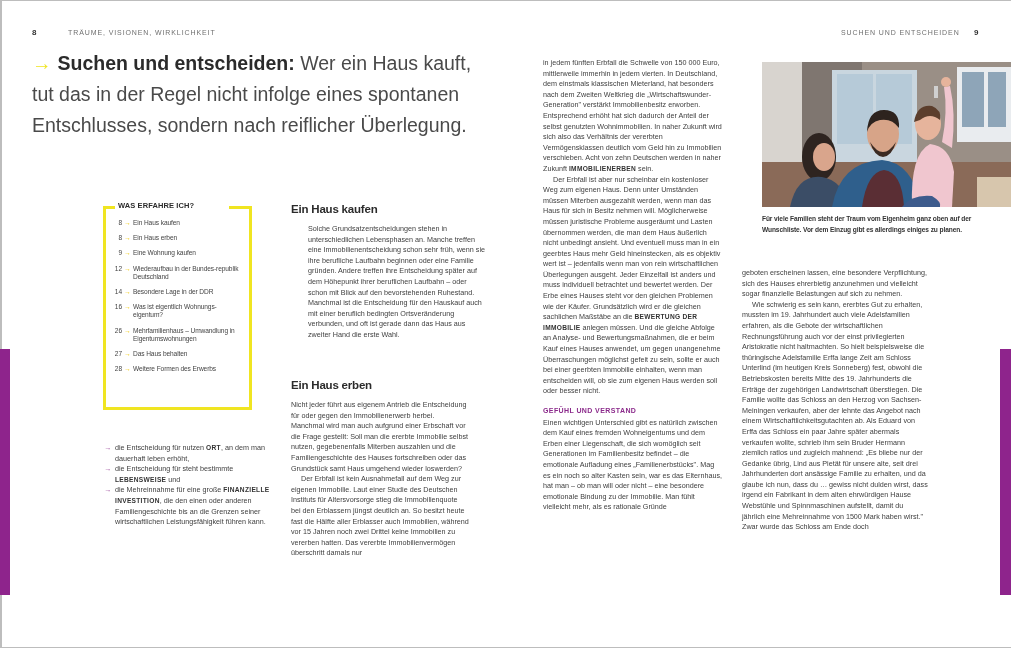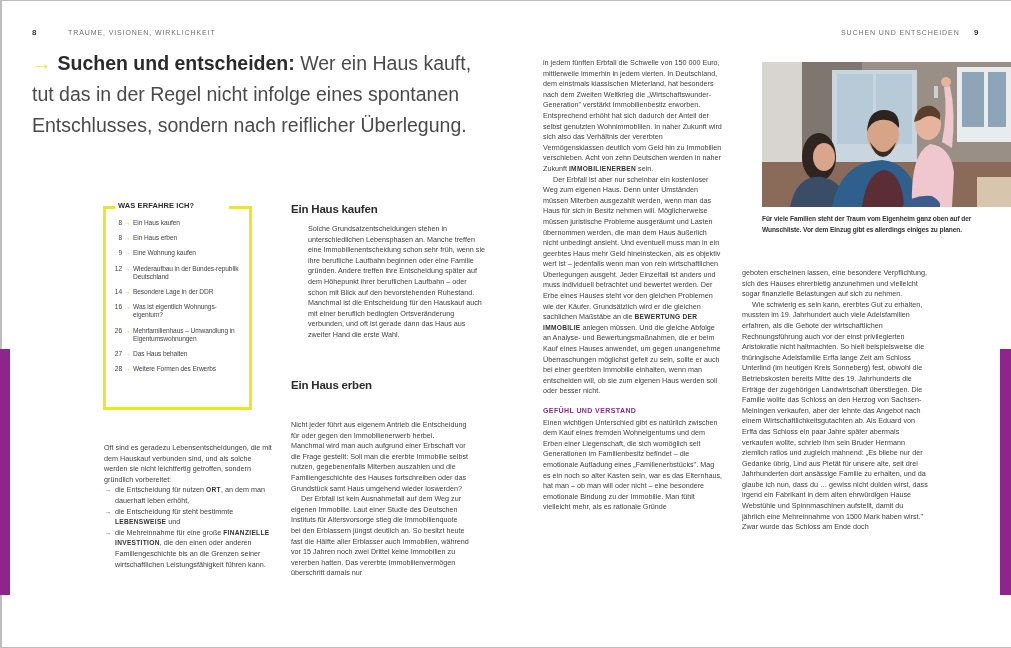--- a/index.html
+++ b/index.html
@@ -101,35 +101,34 @@
       <span class="lbl">Das Haus behalten</span>
     </li>
   <li>
       <span class="num">28</span>
       <span class="arr">→</span>
       <span class="lbl">Weitere Formen des Erwerbs</span>
     </li>
 </ul>
 
 <div class="col" style="left:104px; top:443px; width:172px;">
-  <p>Oft sind es geradezu Lebensentscheidungen, die mit dem Hauskauf verbunden sind, und als solche werden sie nicht leichtfertig getroffen, sondern gründlich vorbereitet:</p>
   <ul class="bullets">
     <li><span class="barr">→</span><span>die Entscheidung für nutzen </span><span class="caps">ORT</span><span>, an dem man dauerhaft leben erhöht,</span></li>
     <li><span class="barr">→</span><span>die Entscheidung für steht bestimmte </span><span class="caps">LEBENSWEISE</span><span> und</span></li>
     <li><span class="barr">→</span><span>die Mehreinnahme für eine große </span><span class="caps">FINANZIELLE INVESTITION</span><span>, die den einen oder anderen Familiengeschichte bis an die Grenzen seiner wirtschaftlichen Leistungsfähigkeit führen kann.</span></li>
   </ul>
 </div>
 
 <div class="h2" style="left:291px; top:203px;">Ein Haus kaufen</div>
 <div class="col" style="left:308px; top:224px; width:178px;">
   <p>Solche Grundsatzentscheidungen stehen in unterschiedlichen Lebensphasen an. Manche treffen eine Immobilienentscheidung schon sehr früh, wenn sie ihre berufliche Laufbahn beginnen oder eine Familie gründen. Andere treffen ihre Entscheidung später auf dem Höhepunkt ihrer beruflichen Laufbahn – oder schon mit Blick auf den bevorstehenden Ruhestand. Manchmal ist die Entscheidung für den Hauskauf auch mit einer beruflich bedingten Ortsveränderung verbunden, und oft ist gerade dann das Haus aus zweiter Hand die erste Wahl.</p>
 </div>
 
 <div class="h2" style="left:291px; top:379px;">Ein Haus erben</div>
-<div class="col" style="left:291px; top:420px; width:178px;">
+<div class="col" style="left:291px; top:400px; width:178px;">
   <p>Nicht jeder führt aus eigenem Antrieb die Entscheidung für oder gegen den Immobilienerwerb herbei. Manchmal wird man auch aufgrund einer Erbschaft vor die Frage gestellt: Soll man die ererbte Immobilie selbst nutzen, gegebenenfalls Miterben auszahlen und die Familiengeschichte des Hauses fortschreiben oder das Grundstück samt Haus umgehend wieder loswerden?</p>
   <p class="indent">Der Erbfall ist kein Ausnahmefall auf dem Weg zur eigenen Immobilie. Laut einer Studie des Deutschen Instituts für Altersvorsorge stieg die Immobilienquote bei den Erblassern jüngst deutlich an. So besitzt heute fast die Hälfte aller Erblasser auch Immobilien, während vor 15 Jahren noch zwei Drittel keine Immobilien zu vererben hatten. Das vererbte Immobilienvermögen überschritt damals nur</p>
 </div>
 
 <div class="runhead" style="left:841px;">SUCHEN UND ENTSCHEIDEN</div>
 <div class="pagenum" style="left:974px;">9</div>
 
 <div class="col" style="left:543px; top:58px; width:180px;">
   <p><span>in jedem fünften Erbfall die Schwelle von 150 000 Euro, mittlerweile immerhin in jedem vierten. In Deutschland, dem einstmals klassischen Mieterland, hat besonders nach dem Zweiten Weltkrieg die „Wirtschaftswunder-Generation" verstärkt Immobilienbesitz erworben. Entsprechend erhöht hat sich dadurch der Anteil der selbst genutzten Wohnimmobilien. In naher Zukunft wird sich also das Verhältnis der vererbten Vermögensklassen deutlich vom Geld hin zu Immobilien verschieben. Acht von zehn Deutschen werden in naher Zukunft </span><span class="caps">IMMOBILIENERBEN</span><span> sein.</span></p>
   <p class="indent"><span>Der Erbfall ist aber nur scheinbar ein kostenloser Weg zum eigenen Haus. Denn unter Umständen müssen Miterben ausgezahlt werden, wenn man das Haus für sich in Besitz nehmen will. Möglicherweise müssen juristische Probleme ausgeräumt und Lasten übernommen werden, die man dem Haus äußerlich nicht unbedingt ansieht. Und eventuell muss man in ein geerbtes Haus mehr Geld hineinstecken, als es objektiv wert ist – jedenfalls wenn man von rein wirtschaftlichen Überlegungen ausgeht. Jeder Einzelfall ist anders und muss individuell betrachtet und bewertet werden. Der Erbe eines Hauses steht vor den gleichen Problemen wie der Käufer. Grundsätzlich wird er die gleichen sachlichen Maßstäbe an die </span><span class="caps">BEWERTUNG DER IMMOBILIE</span><span> anlegen müssen. Und die gleiche Abfolge an Analyse- und Bewertungsmaßnahmen, die er beim Kauf eines Hauses anwendet, um gegen unangenehme Überraschungen möglichst gefeit zu sein, sollte er auch bei einer geerbten Immobilie einhalten, wenn man entscheiden will, ob sie zum eigenen Haus werden soll oder besser nicht.</span></p>

